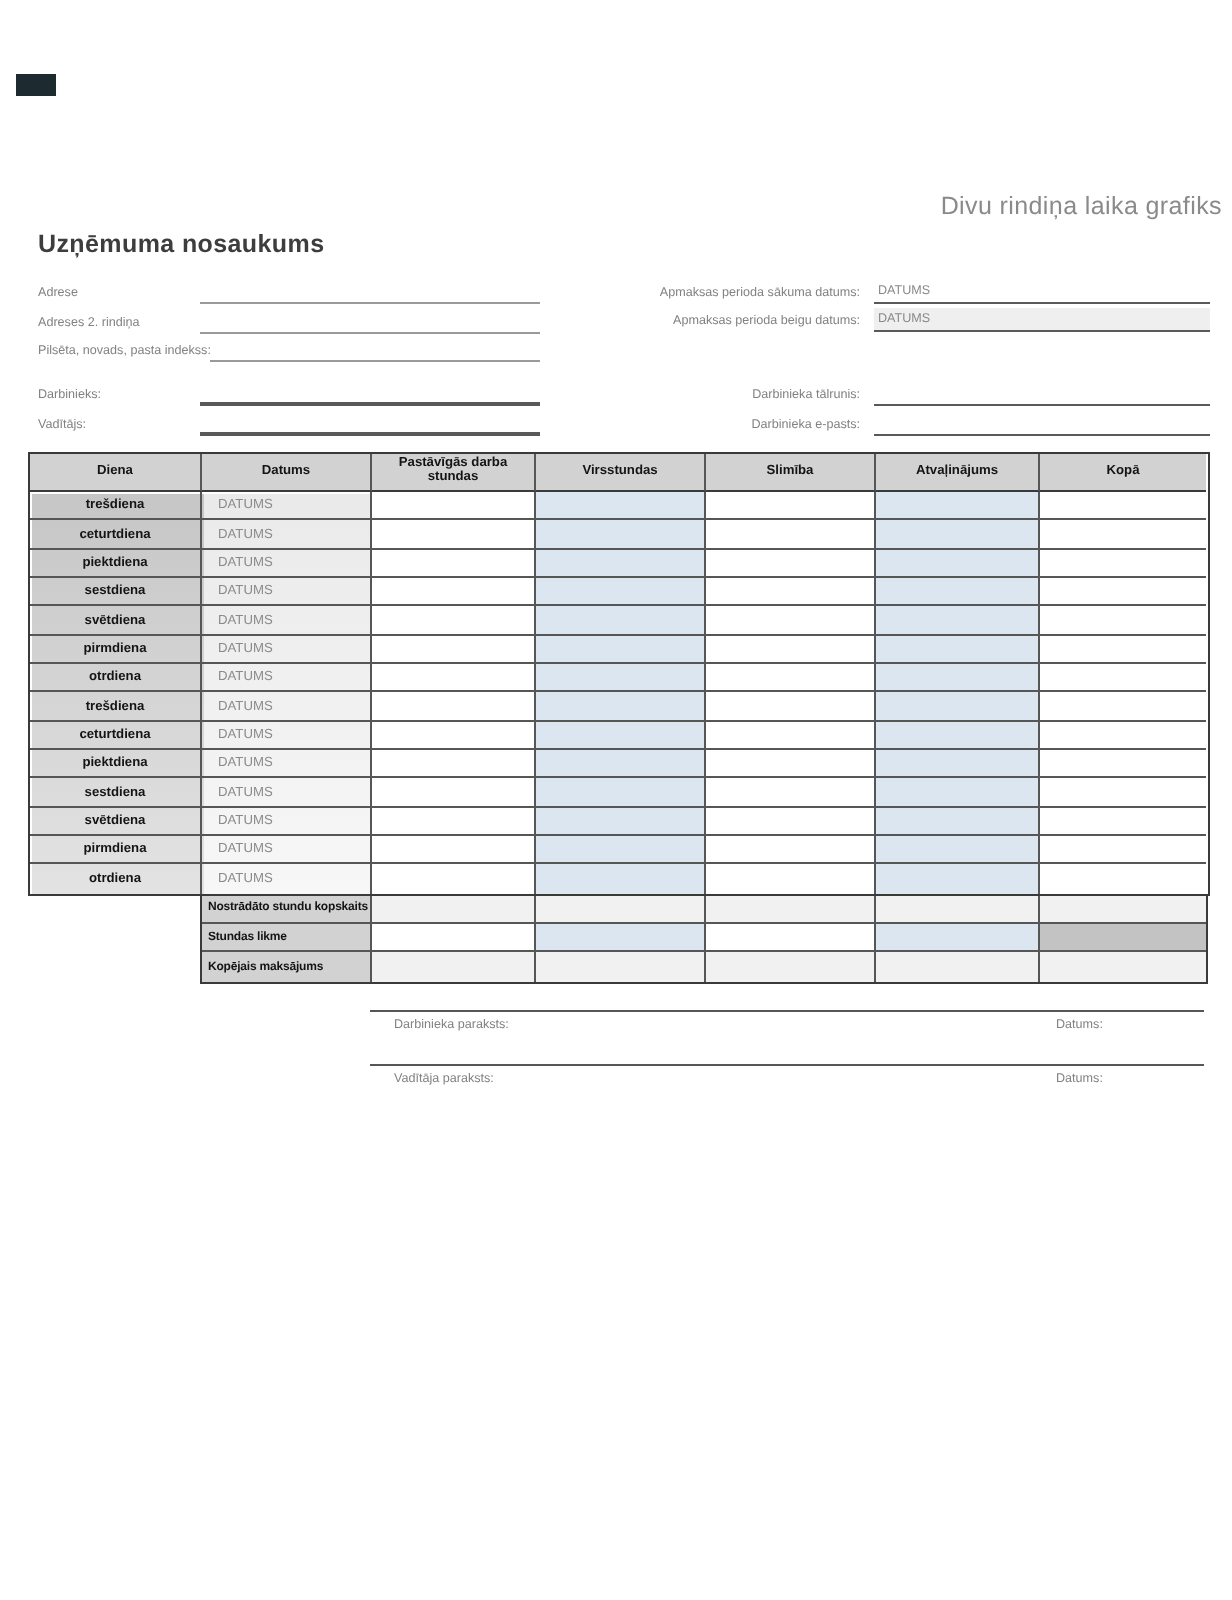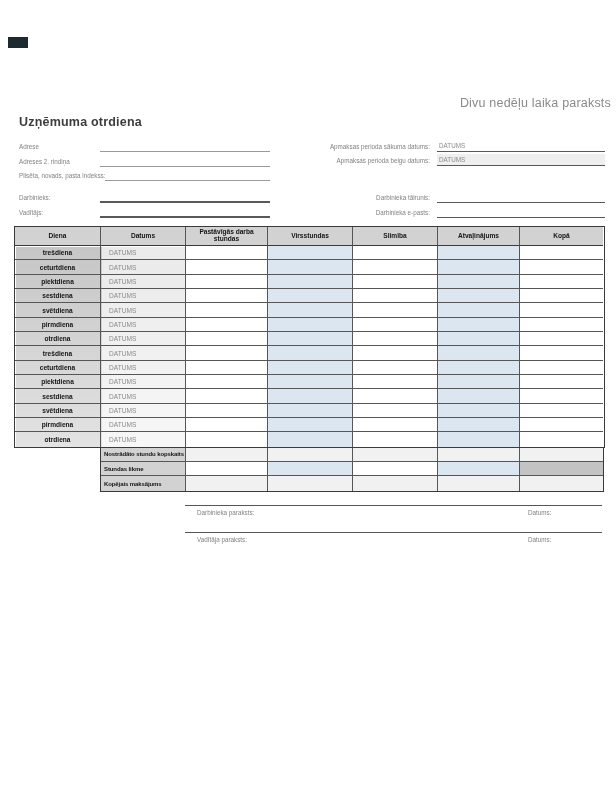--- a/index.html
+++ b/index.html
@@ -64,22 +64,22 @@
   .sig-line { position:absolute; left:185px; width:417px; height:0; border-top:1.5px solid #565656; }
   .sl1{top:505px}.sl2{top:532px}
   .sig-label { position:absolute; font-size:6.3px; color:#828282; white-space:nowrap; }
   .sg1a{left:197px;top:509px}.sg1b{left:528px;top:509px}
   .sg2a{left:197px;top:536px}.sg2b{left:528px;top:536px}
 </style>
 </head>
 <body>
 
 <div class="corner-mark"></div>
-<div class="doc-title">Divu nedēļu laika paraksts</div>
-<div class="company">Uzņēmuma otrdiena</div>
+<div class="doc-title">Divu rindiņa laika grafiks</div>
+<div class="company">Uzņēmuma nosaukums</div>
 
 <div class="fl-row flr1">
   <span class="fl-label">Adrese</span>
   <span class="fl-line"></span>
 </div>
 <div class="fl-row flr2">
   <span class="fl-label">Adreses 2. rindiņa</span>
   <span class="fl-line"></span>
 </div>
 <div class="fl-row flr3">

